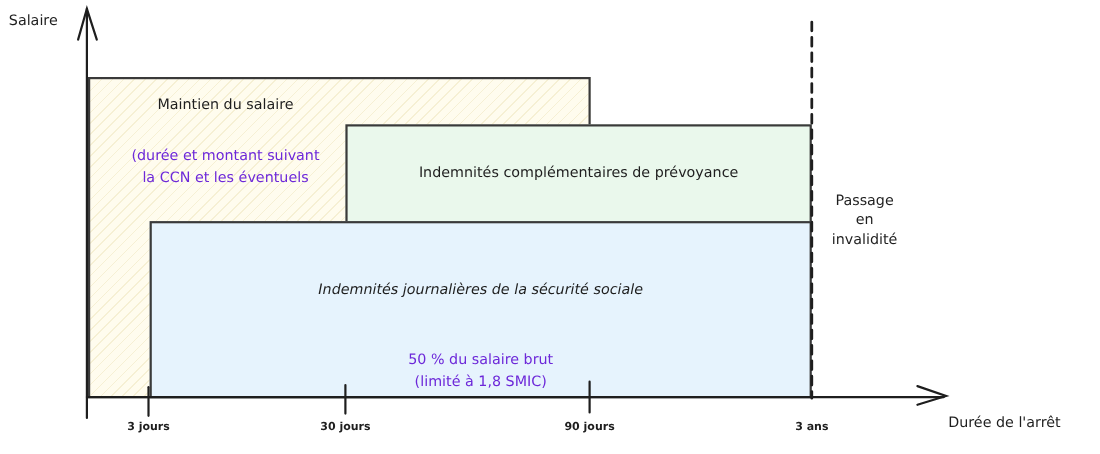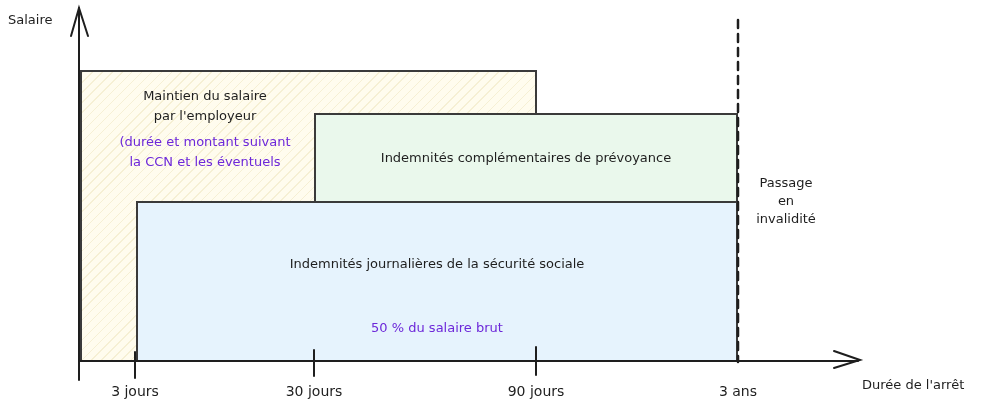--- a/index.html
+++ b/index.html
@@ -6,44 +6,44 @@
   body { width: 1000px; height: 413px; position: relative; overflow: hidden;
          font-family: "DejaVu Sans", sans-serif; color: #1e1e1e; }
   .abs { position: absolute; }
   .box { position: absolute; box-sizing: border-box; border: 2px solid #3a3a3a; }
   .yellow { background-color: #fffcee;
     background-image: repeating-linear-gradient(135deg, rgba(235,225,180,0.45) 0 1px, transparent 1px 7px); }
   .green { background: #eaf8ec; }
   .blue  { background: #e6f3fd; }
   .lbl { position: absolute; text-align: center; font-size: 13px; line-height: 20px; }
   .muted { color: #6d28d9; }
-  .tick-label { position: absolute; font-size: 14px; text-align: center; width: 100px; }
+  .tick-label { position: absolute; font-size: 10px; text-align: center; width: 100px; font-weight: bold; }
 </style>
 </head>
 <body>
 
 <div class="abs" style="left:8px; top:12px; font-size:13px;">Salaire</div>
 
 <div class="box yellow" style="left:80px; top:70px; width:457px; height:292px;"></div>
 <div class="lbl" style="left:100px; top:86px; width:210px;">
   <div>Maintien du salaire</div>
-  <div>par l'employeur</div>
 </div>
 <div class="lbl muted" style="left:90px; top:132px; width:230px;">
   <div>(durée et montant suivant</div>
   <div>la CCN et les éventuels</div>
 </div>
 
 <div class="box green" style="left:314px; top:113px; width:424px; height:90px;"></div>
 <div class="lbl" style="left:314px; top:148px; width:424px;">Indemnités complémentaires de prévoyance</div>
 
 <div class="box blue" style="left:136px; top:201px; width:602px; height:161px;"></div>
-<div class="lbl" style="left:136px; top:254px; width:602px;">Indemnités journalières de la sécurité sociale</div>
+<div class="lbl" style="left:136px; top:254px; width:602px;font-style:italic;">Indemnités journalières de la sécurité sociale</div>
 <div class="lbl muted" style="left:136px; top:290px; width:602px;margin-top:28px;">
   <div>50 % du salaire brut</div>
+  <div>(limité à 1,8 SMIC)</div>
 </div>
 
 <svg class="abs" style="left:0; top:0;" width="1000" height="413">
   <g stroke="#1e1e1e" stroke-width="2" fill="none" stroke-linecap="round">
     <path d="M79 380 L79 8"></path>
     <path d="M71 36 L79 8 L88 36"></path>
     <path d="M79 361 L858 361"></path>
     <path d="M834 351 L860 360 L834 368"></path>
     <path d="M135 352 L135 378"></path>
     <path d="M314 350 L314 376"></path>

